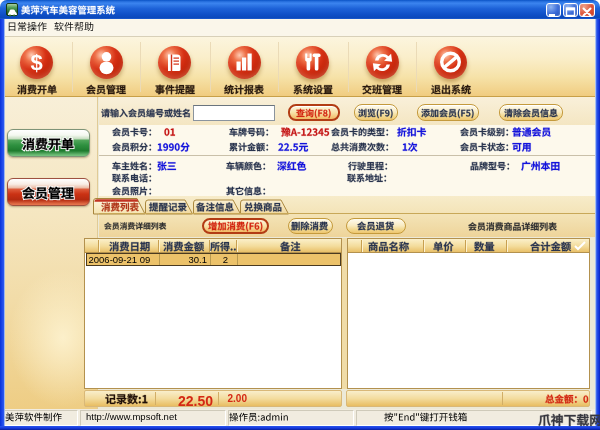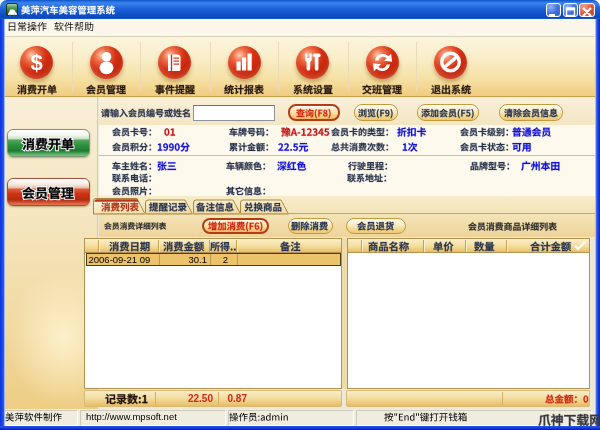--- a/index.html
+++ b/index.html
@@ -208,22 +208,22 @@
 <div class="ab scell" style="left:4px;width:74px"></div>
 <div class="ab scell" style="left:80px;width:146px"></div>
 <div class="ab scell" style="left:228px;width:126px"></div>
 <div class="ab scell" style="left:356px;width:236px"></div>
 <div class="ab" id="bl"></div>
     <div class="ab" id="br"></div>
     <div class="ab" id="bb"></div>
 <div class="ht" style="font-size:9.5px;color:#000;top:253.6px;left:88.5px;">2006-09-21 09</div>
     <div class="ht" style="font-size:9.5px;color:#000;top:253.6px;right:393px;">30.1</div>
     <div class="ht" style="font-size:9.5px;color:#000;top:253.6px;right:372px;">2</div>
-    <div class="ht" style="font-size:10px;color:#d42814;top:392.8px;font-weight:bold;right:387px;">22.50</div>
-    <div class="ht" style="font-size:10px;color:#d42814;top:392.8px;font-weight:bold;right:353px;">0.87</div>
+    <div class="ht" style="font-size:14px;color:#d42814;top:392.8px;font-weight:bold;right:387px;">22.50</div>
+    <div class="ht" style="font-size:10px;color:#d42814;top:392.8px;font-weight:bold;right:353px;">2.00</div>
     <div class="ht" style="font-size:9.5px;color:#000;top:411.1px;left:86px;">http://www.mpsoft.net</div>
     <svg class="cj" style="left:21.0px;top:3.7px" width="94.0" height="12">
       <g fill="#ffffff" color="#ffffff" stroke="currentColor" stroke-width="22" transform="translate(0,9.57) scale(0.00940,-0.00940)">
         <use href="#b7f8e"></use>
         <use href="#b840d" x="1000"></use>
         <use href="#b6c7d" x="2000"></use>
         <use href="#b8f66" x="3000"></use>
         <use href="#b7f8e" x="4000"></use>
         <use href="#b5bb9" x="5000"></use>
         <use href="#b7ba1" x="6000"></use>

